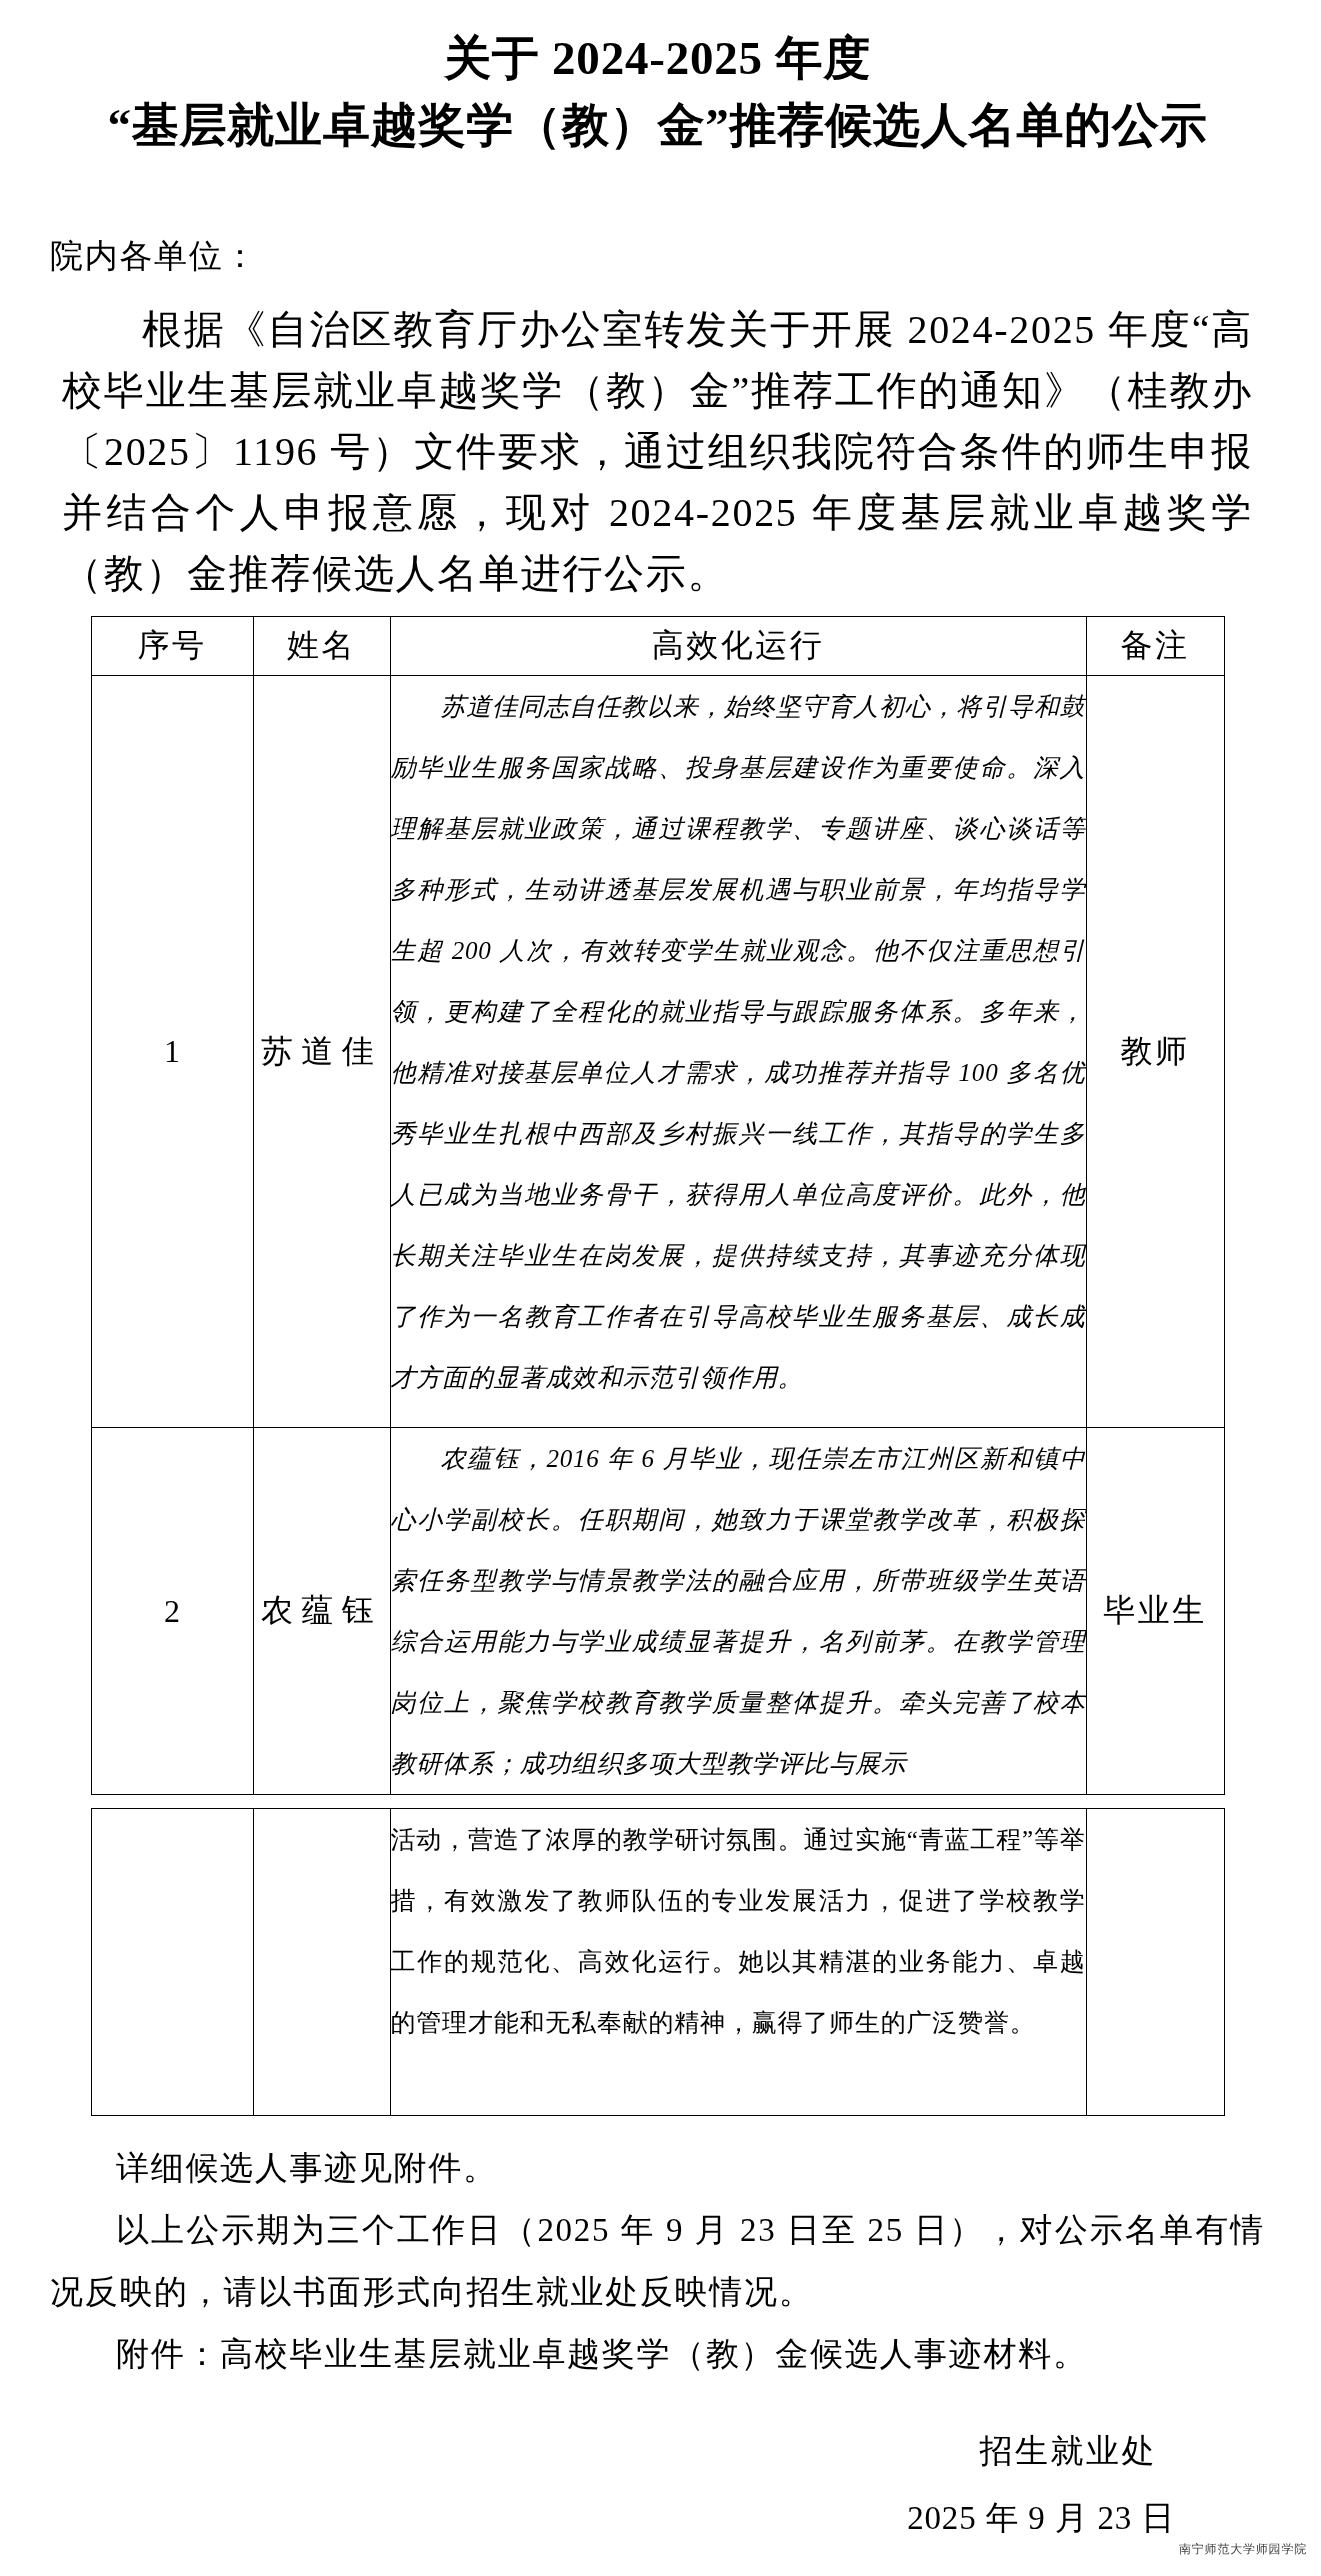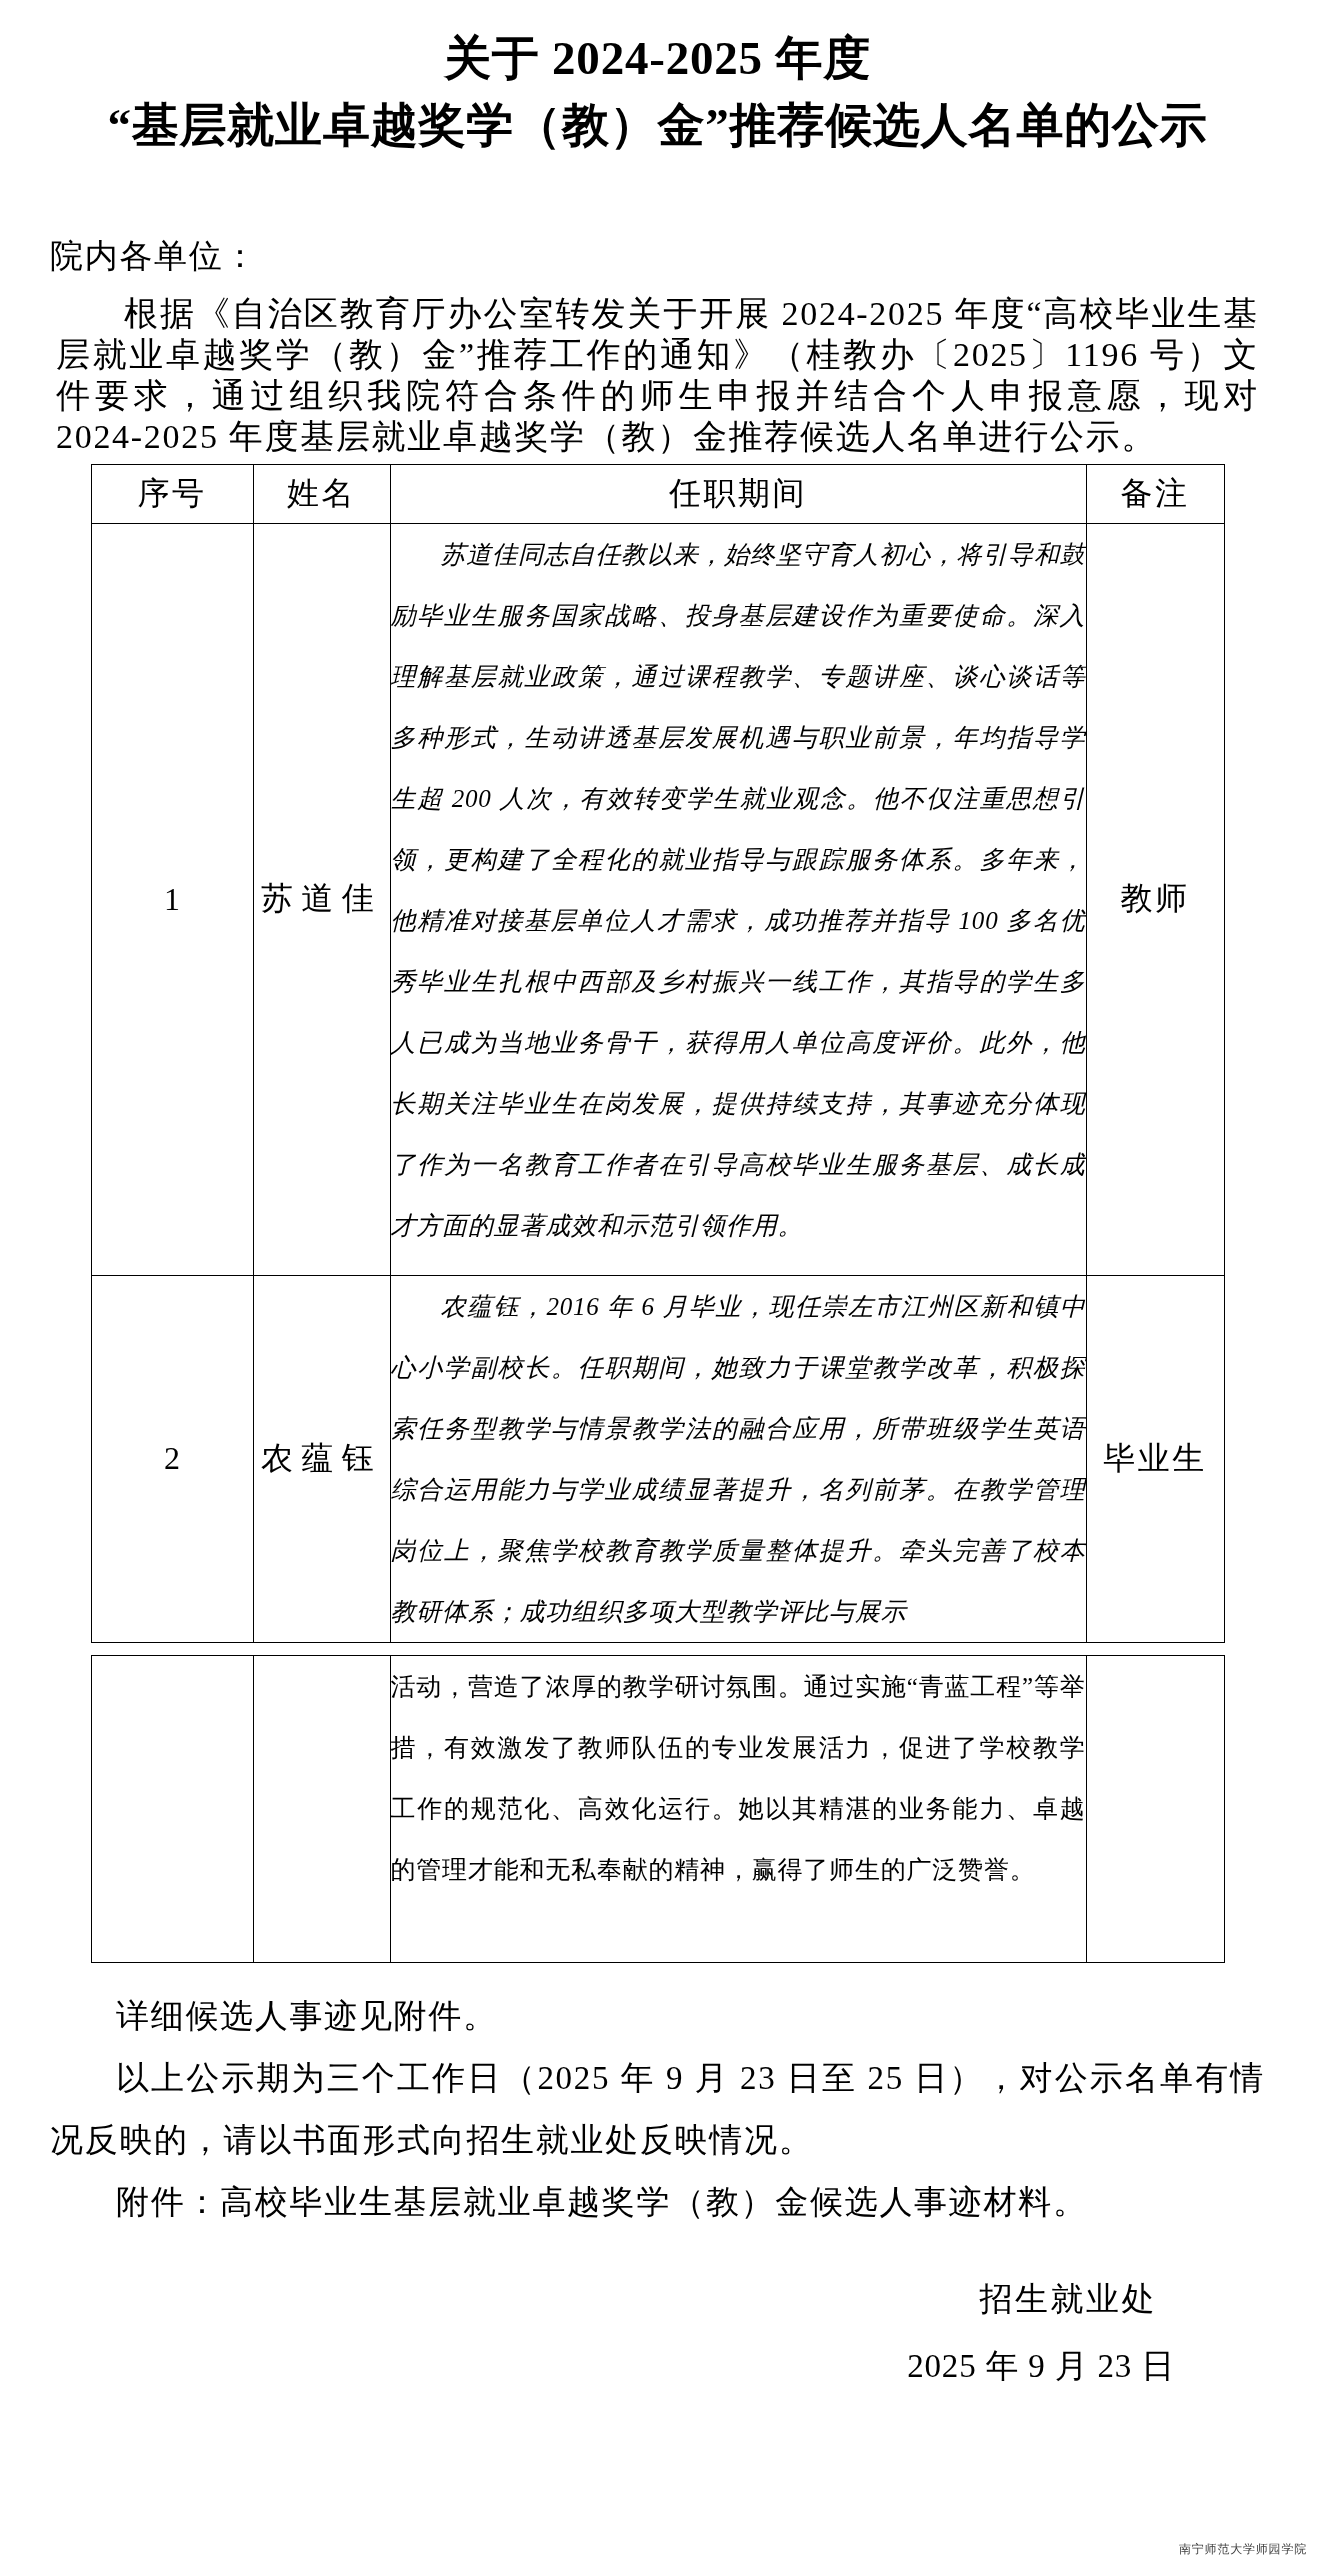--- a/index.html
+++ b/index.html
@@ -21,23 +21,23 @@
     line-height:67px;
     letter-spacing:0.8px;
   }
   .salutation {
     margin-top:67px;
     font-size:33px;
     line-height:61px;
     letter-spacing:1.7px;
   }
   .intro {
-    margin:6px;
-    font-size:34px;
-    line-height:41px;
+    margin:12px;
+    font-size:40px;
+    line-height:61px;
     letter-spacing:1.7px;
     text-align:justify;
     text-indent:2em;
   }
   table.doc-table {
     border-collapse:collapse;
     table-layout:fixed;
     width:1134px;
     margin:6.7px auto 0 auto;
     border-radius:12px;
@@ -119,21 +119,21 @@
     <colgroup>
       <col style="width:162px">
         <col style="width:137px">
         <col style="width:696px">
         <col style="width:138px">
     </colgroup>
     <tbody>
         <tr>
       <th>序号</th>
       <th>姓名</th>
-      <th>任职期间</th>
+      <th>高效化运行</th>
       <th>备注</th>
     </tr>
     <tr class="row-1">
       <td class="cell-center">1</td>
       <td class="cell-center cell-name">苏道佳</td>
       <td class="deeds">
         <p class="para">苏道佳同志自任教以来，始终坚守育人初心，将引导和鼓励毕业生服务国家战略、投身基层建设作为重要使命。深入理解基层就业政策，通过课程教学、专题讲座、谈心谈话等多种形式，生动讲透基层发展机遇与职业前景，年均指导学生超 200 人次，有效转变学生就业观念。他不仅注重思想引领，更构建了全程化的就业指导与跟踪服务体系。多年来，他精准对接基层单位人才需求，成功推荐并指导 100 多名优秀毕业生扎根中西部及乡村振兴一线工作，其指导的学生多人已成为当地业务骨干，获得用人单位高度评价。此外，他长期关注毕业生在岗发展，提供持续支持，其事迹充分体现了作为一名教育工作者在引导高校毕业生服务基层、成长成才方面的显著成效和示范引领作用。</p>
       </td>
       <td class="cell-center cell-note">教师</td>
     </tr>

